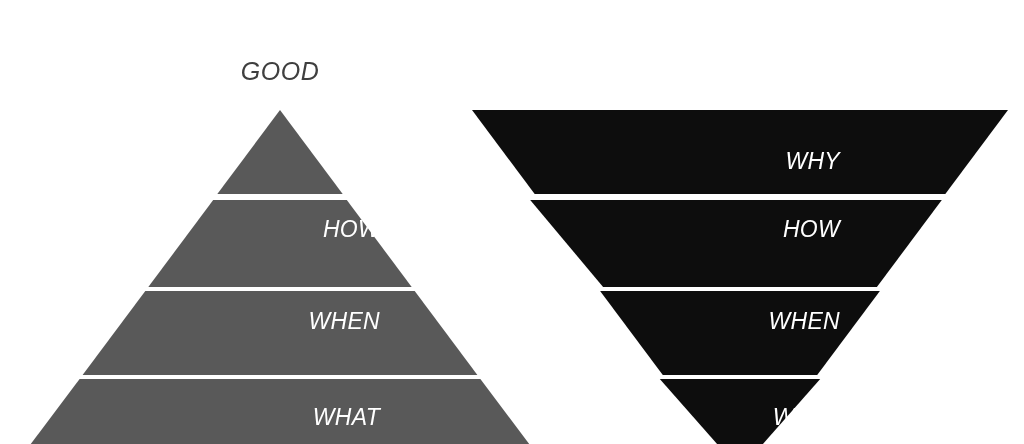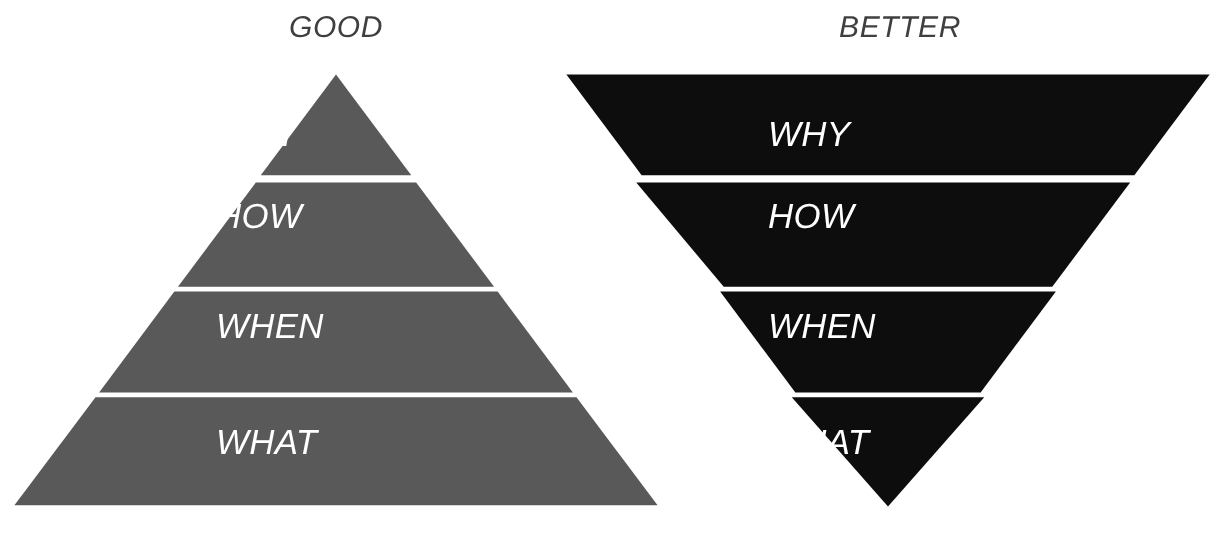--- a/index.html
+++ b/index.html
@@ -12,20 +12,21 @@
     height: 444px;
     background: #ffffff;
     font-family: "Liberation Sans", sans-serif;
     overflow: hidden;
   }
   .canvas {
     position: relative;
     width: 1024px;
     height: 392px;
     background: #ffffff;
+    margin-top: 48px;
   }
 
   
   .diagram-title {
     position: absolute;
     top: 8px;
     font-size: 25px;
     font-style: italic;
     font-weight: 400;
     color: #3f3f3f;
@@ -51,25 +52,25 @@
     top: 0;
     left: 0;
     width: 1024px;
     height: 444px;
     display: block;
   }
 
   
   .band-label {
     position: absolute;
-    font-size: 29px;
+    font-size: 23px;
     font-style: italic;
     font-weight: 400;
     color: #ffffff;
-    text-align: left;
+    text-align: right;
     white-space: nowrap;
     line-height: 26px;
     letter-spacing: 0.3px;
   }
 
   
   .left-label  { left: 180px; width: 200px; }
   
   .right-label { left: 640px; width: 200px; }
 
@@ -79,21 +80,20 @@
   .band-when { top: 260px; }
   .band-what { top: 356px; }
 </style>
 </head>
 <body style="background: rgb(255, 255, 255);">
 
 <div class="canvas">
 
   <div class="diagram-title" id="title-good" style="color: rgb(63, 63, 63);">GOOD</div>
 
-  <div class="diagram-title" id="title-better" style="color: rgb(63, 63, 63);">BETTER</div>
 
   <div class="shape-group">
     <svg class="shape-svg" viewBox="0 0 1024 444" xmlns="http://www.w3.org/2000/svg">
 
       <g>
 
         <polygon points="280,62 342.7,146 217.3,146" fill="#595959"></polygon>
 
         <polygon points="213.2,152 346.8,152 411.7,239 148.3,239" fill="#595959"></polygon>
 

